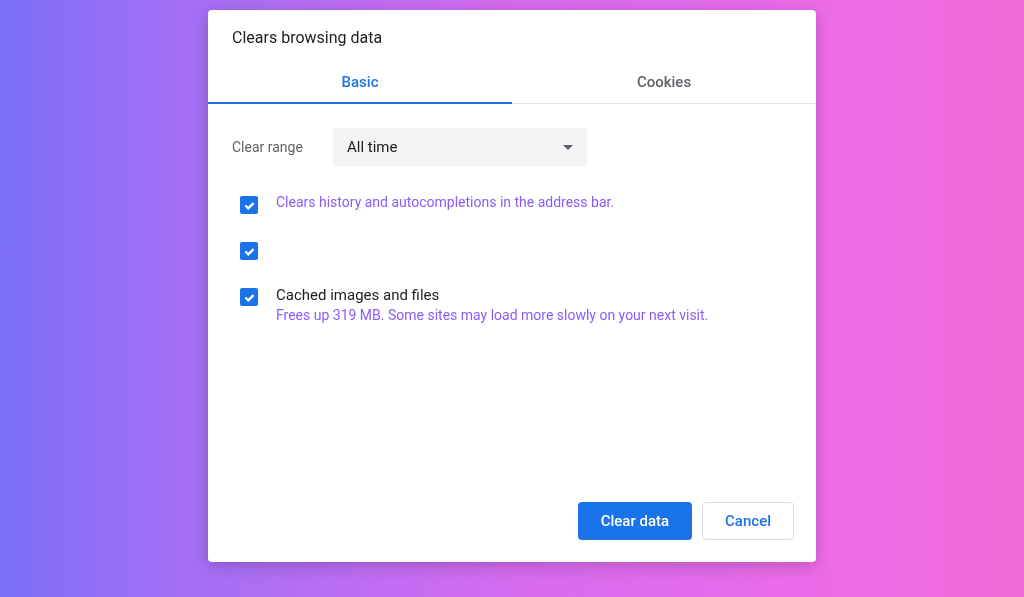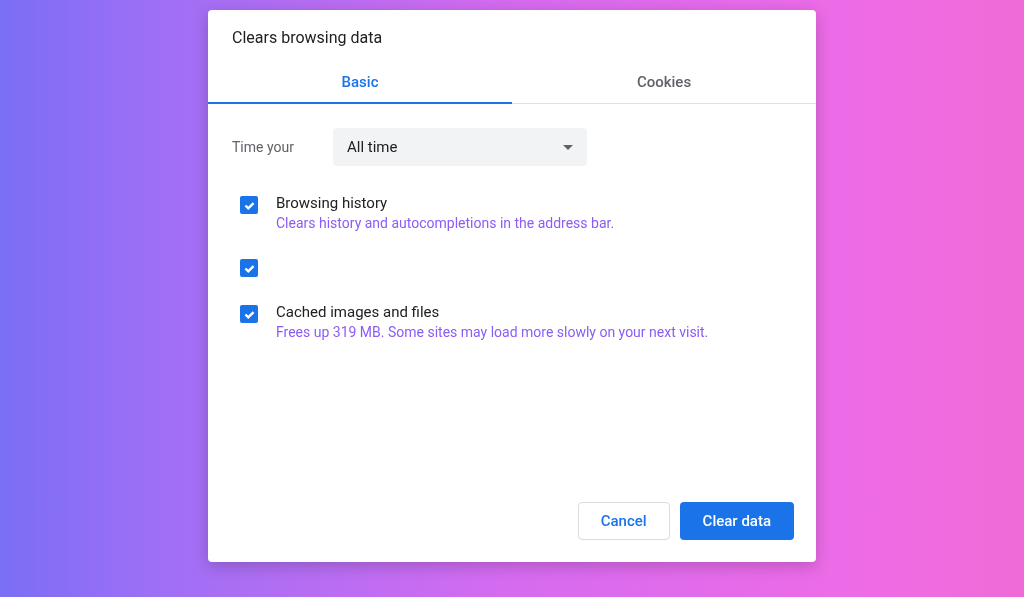--- a/index.html
+++ b/index.html
@@ -165,35 +165,34 @@
     <div class="dialog-title">Clears browsing data</div>
   </div>
 
   <div class="tabs">
     <div class="tab active">Basic</div>
     <div class="tab">Cookies</div>
   </div>
 
   <div class="dialog-body">
     <div class="time-range-row">
-      <div class="time-range-label">Time your</div>
+      <div class="time-range-label">Clear range</div>
       <div class="time-range-select">
         <span>All time</span>
         <span class="chevron"></span>
       </div>
     </div>
 
     <div class="checkbox-item">
       <div class="checkbox">
         <svg viewBox="0 0 16 16">
             <path d="M3 8 L6.5 11.5 L13 5"></path>
           </svg>
       </div>
       <div class="checkbox-text">
-        <div class="checkbox-title">Browsing history</div>
         <div class="checkbox-desc">Clears history and autocompletions in the address bar.</div>
       </div>
     </div>
 
     <div class="checkbox-item">
       <div class="checkbox">
         <svg viewBox="0 0 16 16">
             <path d="M3 8 L6.5 11.5 L13 5"></path>
           </svg>
       </div>
@@ -206,16 +205,16 @@
           </svg>
       </div>
       <div class="checkbox-text">
         <div class="checkbox-title">Cached images and files</div>
         <div class="checkbox-desc">Frees up 319 MB. Some sites may load more slowly on your next visit.</div>
       </div>
     </div>
   </div>
 
   <div class="dialog-footer">
+    <div class="btn btn-primary">Clear data</div>
     <div class="btn btn-cancel">Cancel</div>
-    <div class="btn btn-primary">Clear data</div>
   </div>
 </div>
 
 </body></html>

